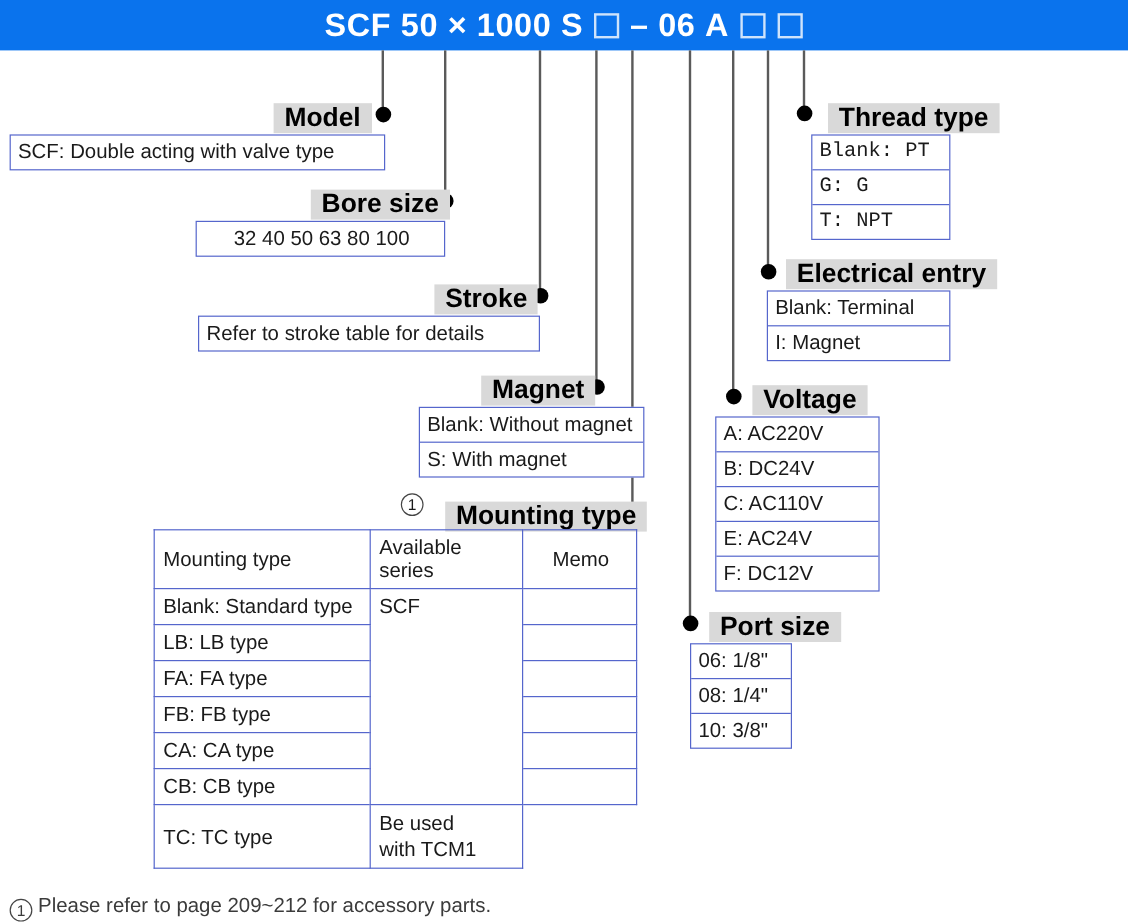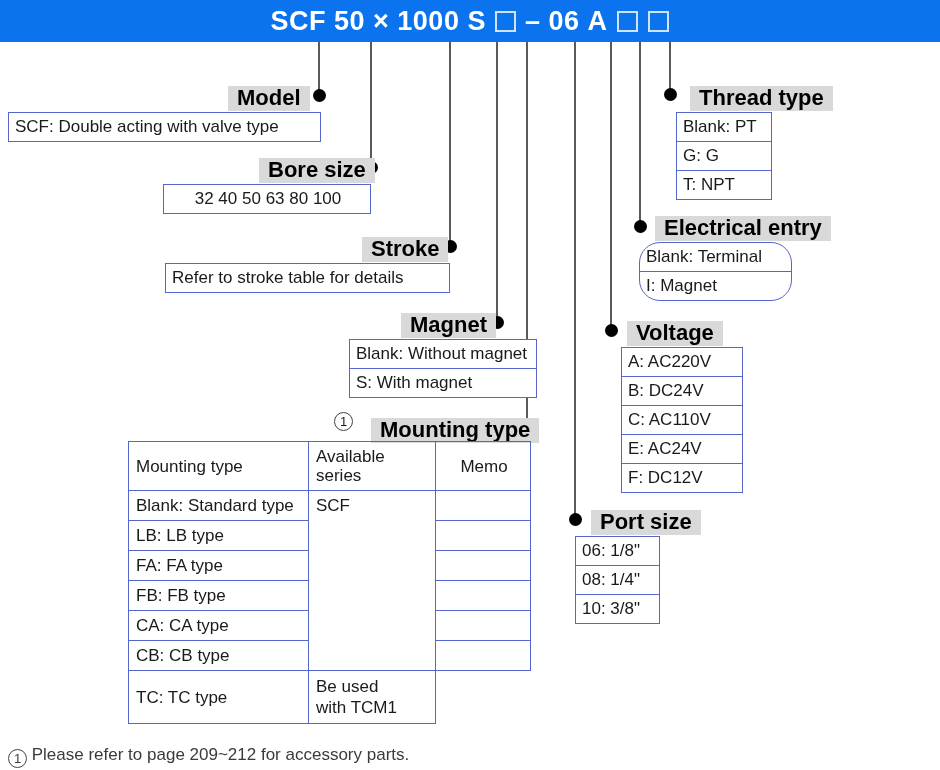--- a/index.html
+++ b/index.html
@@ -259,34 +259,34 @@
     </tr>
     <tr style="height:52px;">
       <td class="c0">TC: TC type</td>
       <td class="c2" style="white-space:pre-line; line-height:21px;">Be used
 with TCM1</td>
     </tr>
   </tbody>
 </table>
 
 <div class="cap" style="left:690px; top:86px;">Thread type</div>
-<div class="optbox" style="left:676px; top:112px; width:96px;">
+<div class="optbox" style="left:676px; top:112px; width:116px;font-family:Liberation Mono, monospace;">
   <div class="row">Blank: PT</div>
   <div class="row">G: G</div>
   <div class="row">T: NPT</div>
 </div>
 
 <div class="cap" style="left:655px; top:216px;">Electrical entry</div>
-<div class="optbox" style="left:639px; top:242px; width:153px;border-radius:21px;">
+<div class="optbox" style="left:639px; top:242px; width:153px;">
   <div class="row">Blank: Terminal</div>
   <div class="row">I: Magnet</div>
 </div>
 
 <div class="cap" style="left:627px; top:321px;">Voltage</div>
-<div class="optbox" style="left:621px; top:347px; width:122px;">
+<div class="optbox" style="left:596px; top:347px; width:137px;">
   <div class="row">A: AC220V</div>
   <div class="row">B: DC24V</div>
   <div class="row">C: AC110V</div>
   <div class="row">E: AC24V</div>
   <div class="row">F: DC12V</div>
 </div>
 
 <div class="cap" style="left:591px; top:510px;">Port size</div>
 <div class="optbox" style="left:575px; top:536px; width:85px;">
   <div class="row">06: 1/8"</div>

